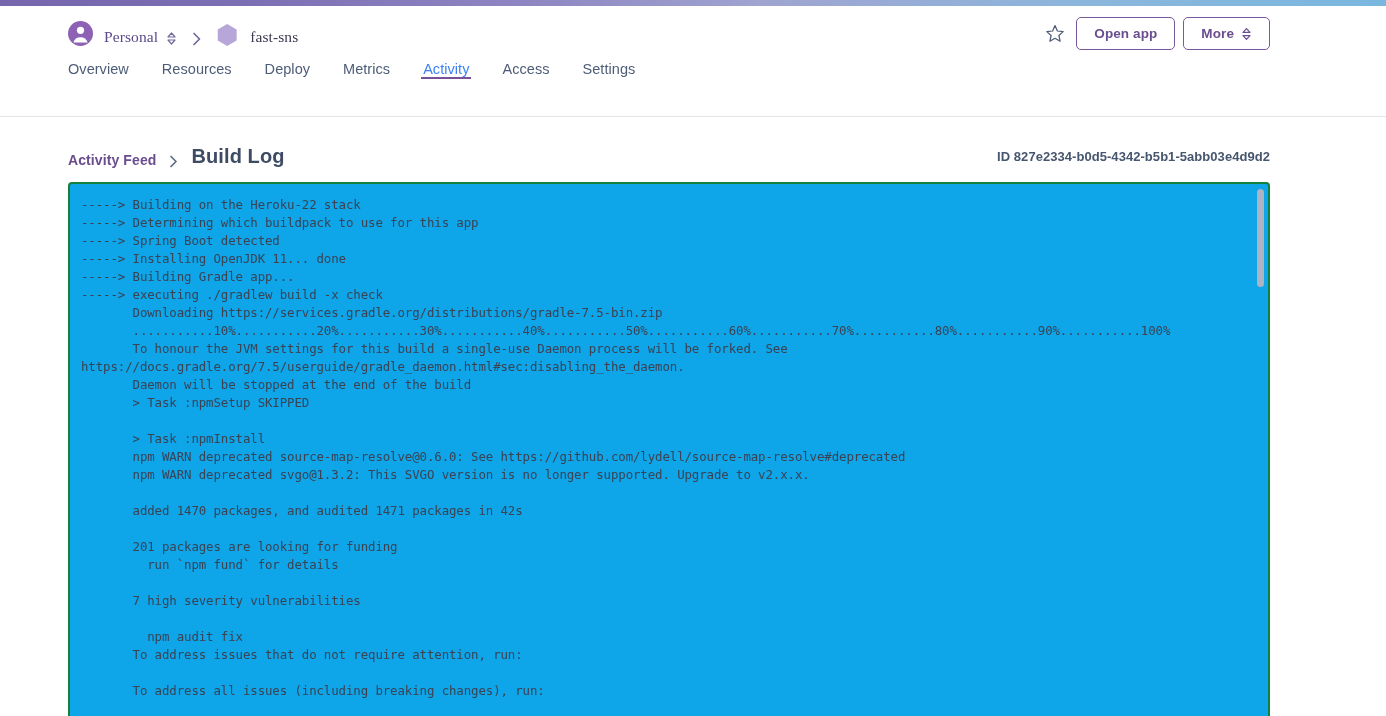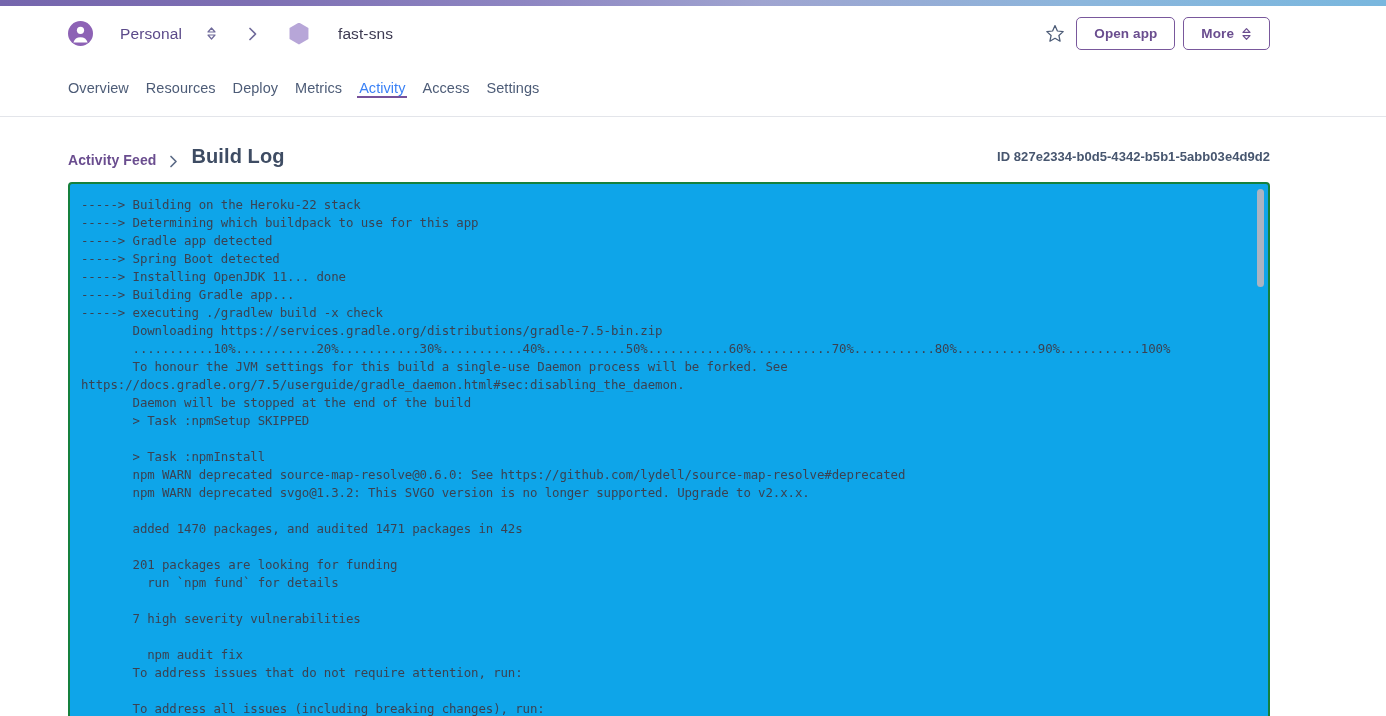--- a/index.html
+++ b/index.html
@@ -21,23 +21,24 @@
   
   .header {
     height: 55px;
     display: flex;
     align-items: center;
     padding: 0 116px 0 68px;
     background: #fff;
   }
   .breadcrumb-left {
     display: flex;
-    align-items: center;
+    align-items: flex-end;
     flex: 1;
-    gap: 16px;
+    gap: 0px;
+    font-family: Liberation Serif, serif;
   }
   .avatar {
     width: 25px; height: 25px;
     border-radius: 50%;
     background: #8d62b5;
     display: flex; align-items: center; justify-content: center;
     flex: none;
   }
   .avatar svg { display:block; }
   .org-name {
@@ -100,23 +101,23 @@
 
   
   .tabs-wrap {
     border-bottom: 1px solid #e3e5ea;
     background: #fff;
     padding: 0 68px;
     height: 56px;
   }
   .tabs {
     display: flex;
-    align-items: center;
+    align-items: flex-start;
     height: 100%;
-    gap: 17px;
+    gap: 33px;
   }
   .tab {
     display: flex;
     align-items: center;
     font-size: 14.5px;
     color: #4d5c77;
     cursor: pointer;
     position: relative;
     padding-bottom: 2px;
     letter-spacing: 0.05px;
@@ -286,21 +287,20 @@
     </span>
     <span class="crumb-current">Build Log</span>
   </div>
   <div class="build-id">ID 827e2334-b0d5-4342-b5b1-5abb03e4d9d2</div>
 </div>
 
 <div class="log-panel">
   <div class="log-inner" id="log-lines">
       <div class="log-line">-----&gt; Building on the Heroku-22 stack</div>
       <div class="log-line">-----&gt; Determining which buildpack to use for this app</div>
-      <div class="log-line">-----&gt; Gradle app detected</div>
       <div class="log-line">-----&gt; Spring Boot detected</div>
       <div class="log-line">-----&gt; Installing OpenJDK 11... done</div>
       <div class="log-line">-----&gt; Building Gradle app...</div>
       <div class="log-line">-----&gt; executing ./gradlew build -x check</div>
       <div class="log-line">       Downloading https://services.gradle.org/distributions/gradle-7.5-bin.zip</div>
       <div class="log-line">       ...........10%...........20%...........30%...........40%...........50%...........60%...........70%...........80%...........90%...........100%</div>
       <div class="log-line">       To honour the JVM settings for this build a single-use Daemon process will be forked. See</div>
       <div class="log-line">https://docs.gradle.org/7.5/userguide/gradle_daemon.html#sec:disabling_the_daemon.</div>
       <div class="log-line">       Daemon will be stopped at the end of the build</div>
       <div class="log-line">       &gt; Task :npmSetup SKIPPED</div>

